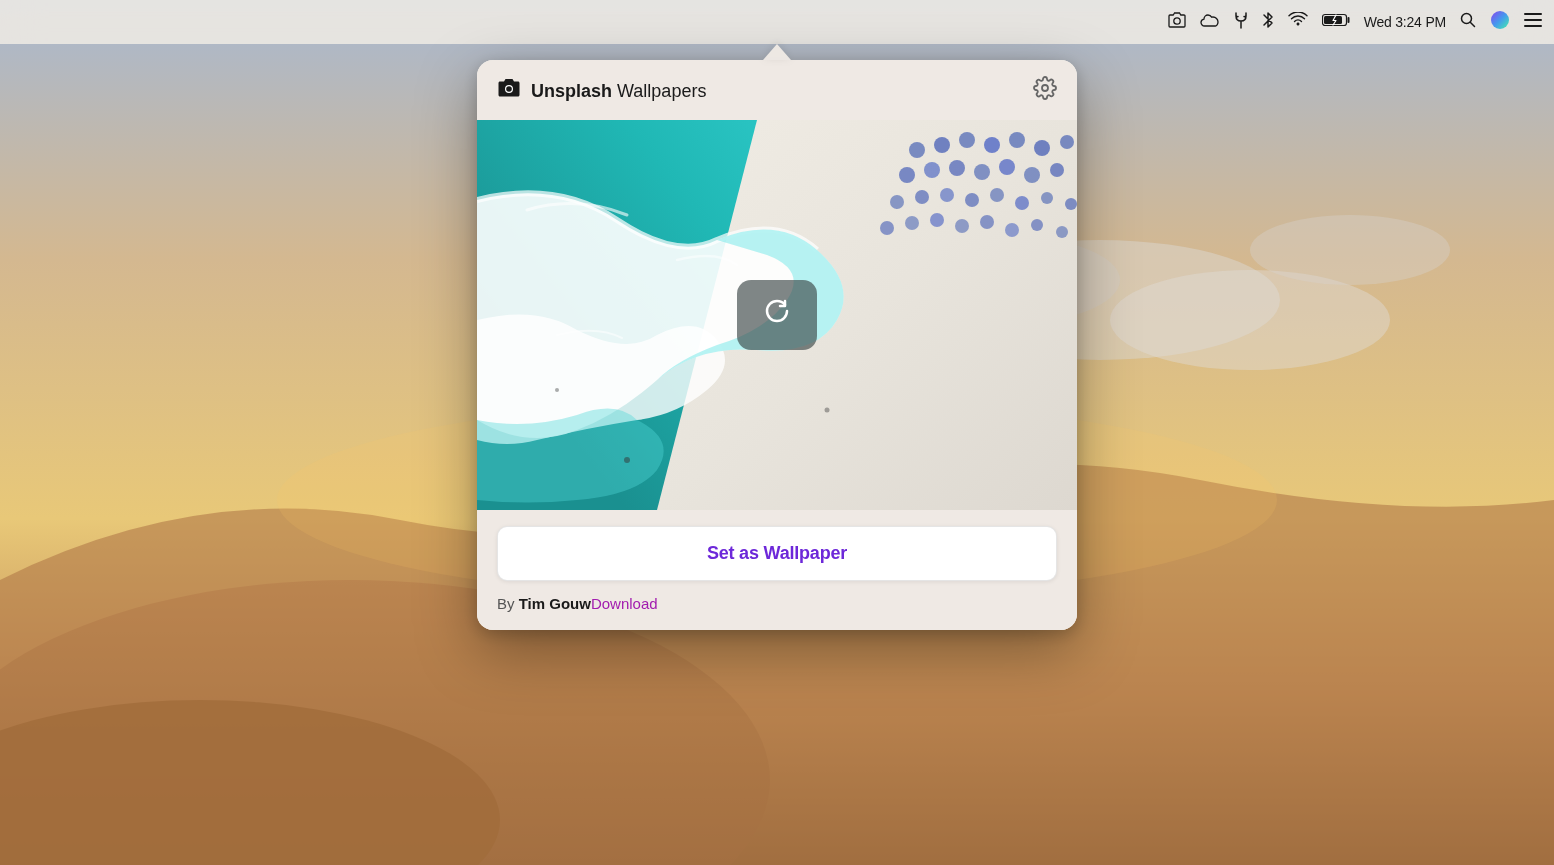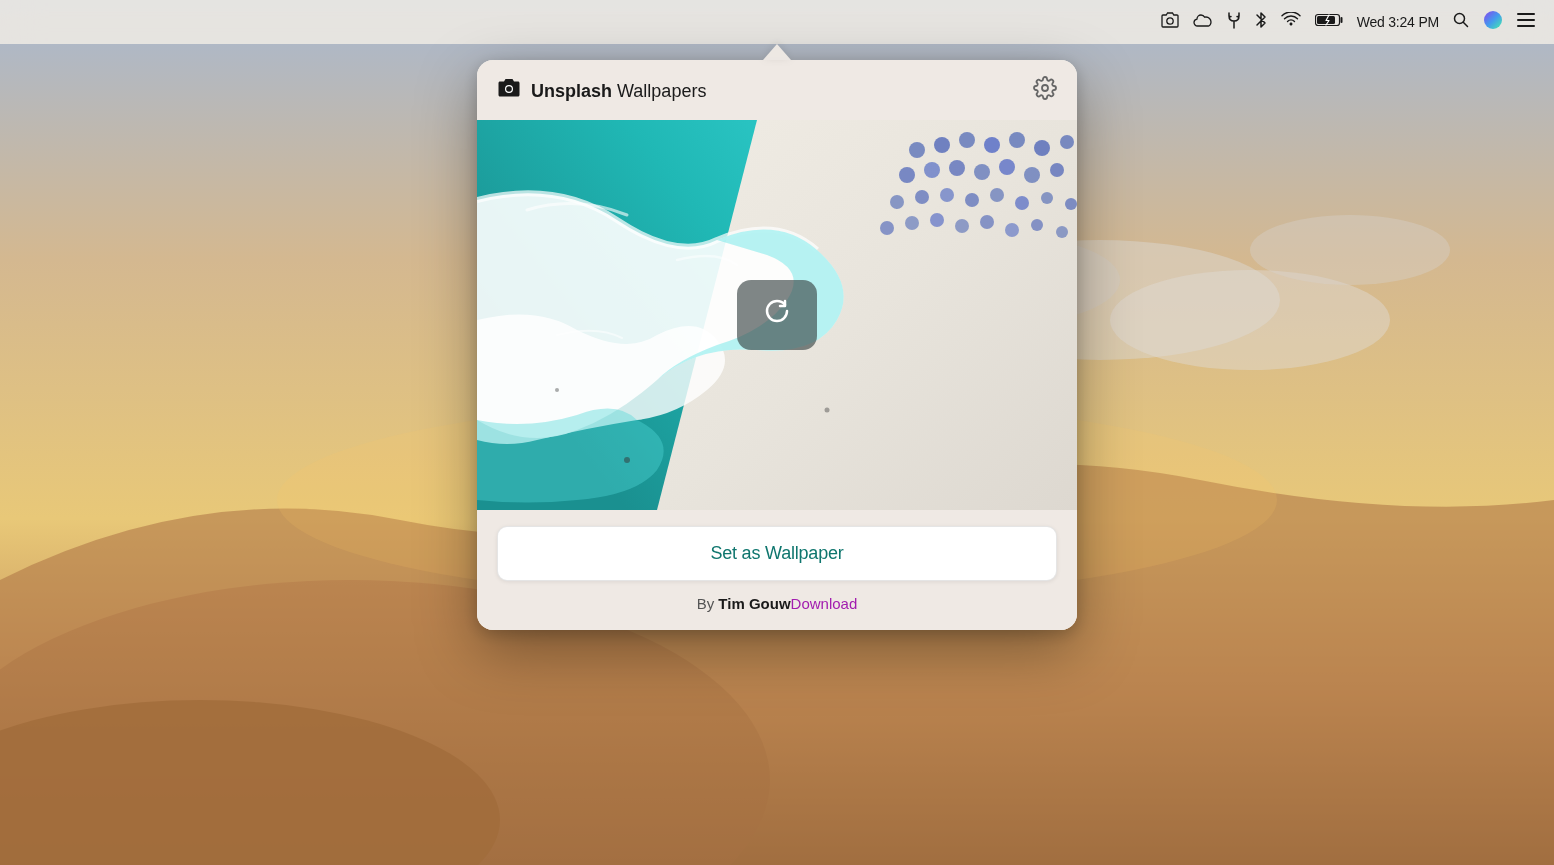--- a/index.html
+++ b/index.html
@@ -35,21 +35,21 @@
       position: absolute;
       top: 0;
       left: 0;
       right: 0;
       height: 44px;
       background: rgba(240, 235, 228, 0.85);
       backdrop-filter: blur(20px);
       display: flex;
       align-items: center;
       justify-content: flex-end;
-      padding: 0 19px;
+      padding: 0 12px;
       z-index: 100;
     }
 
     .menubar-right {
       display: flex;
       align-items: center;
       gap: 14px;
     }
 
     .menubar-icon {
@@ -196,34 +196,34 @@
     }
 
     
     .set-wallpaper-btn {
       width: 100%;
       padding: 16px;
       background: white;
       border: 1px solid rgba(0,0,0,0.1);
       border-radius: 10px;
       font-size: 18px;
-      font-weight: 400;
-      color: #0f766e;
+      font-weight: 700;
+      color: #6d28d9;
       cursor: pointer;
       text-align: center;
       box-shadow: 0 1px 4px rgba(0,0,0,0.08);
       margin-bottom: 14px;
       letter-spacing: -0.2px;
     }
 
     
     .popup-footer {
       display: flex;
       align-items: center;
-      justify-content: center;
+      justify-content: flex-start;
     }
 
     .attribution {
       font-size: 15px;
       color: #555;
     }
 
     .attribution-name {
       font-weight: 700;
       color: #1a1a1a;

